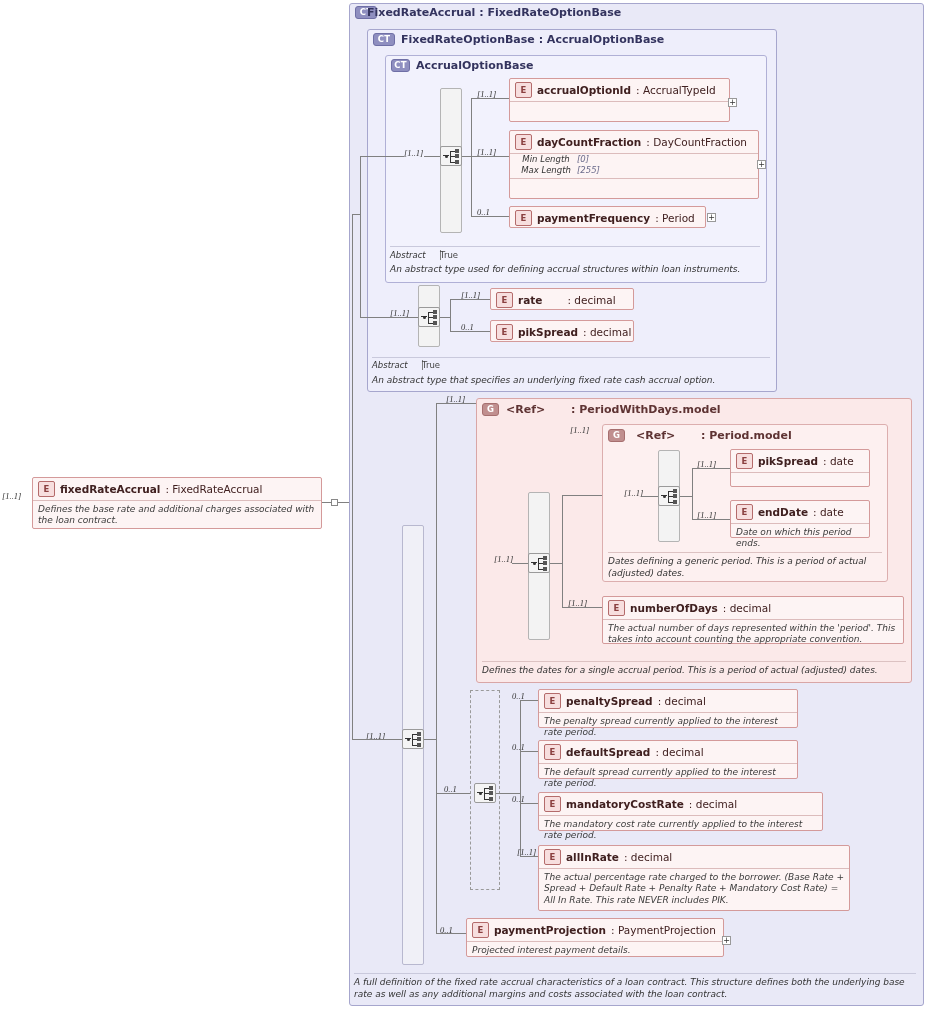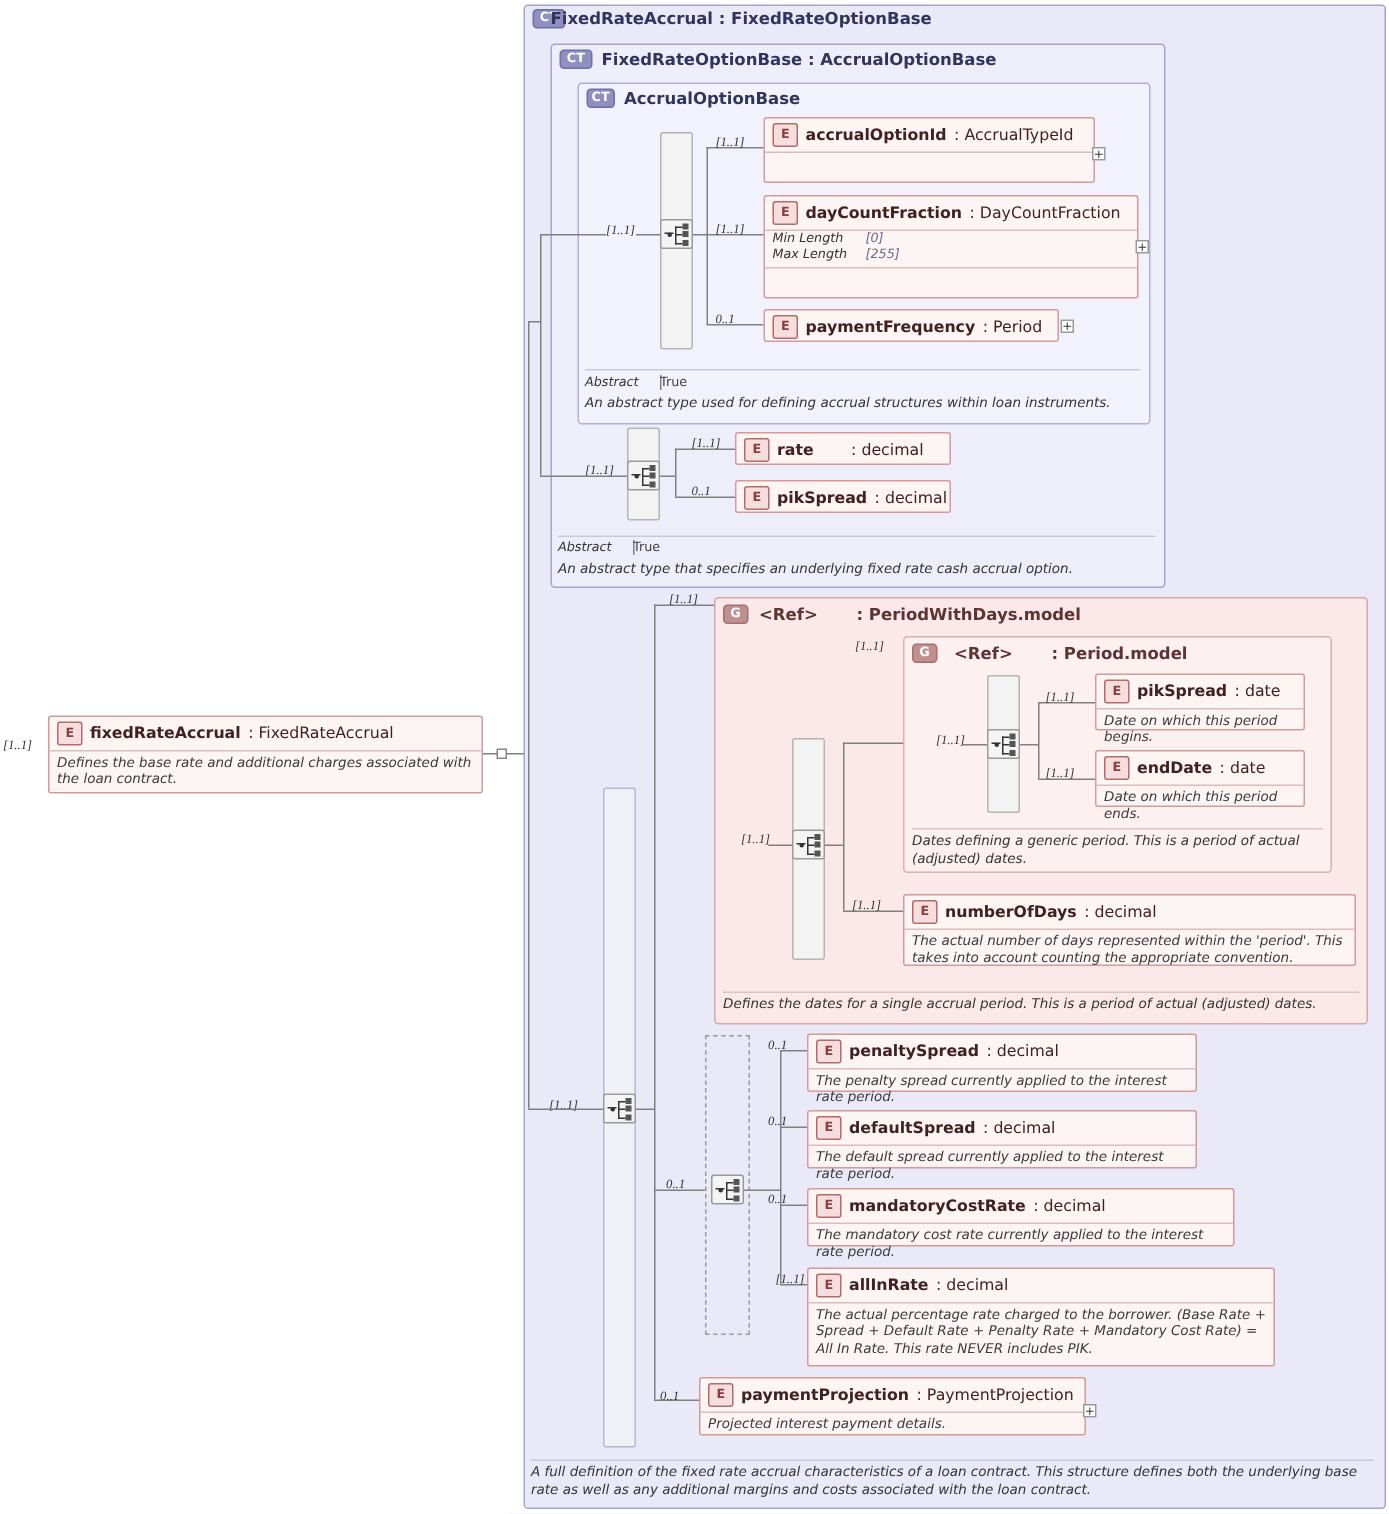--- a/index.html
+++ b/index.html
@@ -39,21 +39,21 @@
   .ebadge{
     width:15px;height:14px;border:1px solid #b46b6b;background:#f7dede;border-radius:2px;
     display:flex;align-items:center;justify-content:center;
     font-size:8.5px;font-weight:bold;color:#8a3f3f;flex:none;
   }
   .ename{font-size:10.5px;font-weight:bold;color:#402020;white-space:nowrap;}
   .etype{font-size:10.5px;color:#402020;white-space:nowrap;}
   .sep{border-top:1px solid #dcbcbc;}
   .doc{font-size:9px;font-style:italic;color:#3a3a3a;padding:3px 5px 4px 5px;line-height:1.25;}
   .facet{display:flex;font-size:8.5px;font-style:italic;color:#333;padding:0 5px;line-height:1.25;}
-  .facet .fk{width:62px;}
+  .facet .fk{width:62px;text-align:center;}
   .facet .fv{color:#6a6a8a;}
   .plus{
     position:absolute;width:9px;height:9px;border:1px solid #999;background:#fff;
     display:flex;align-items:center;justify-content:center;font-size:8px;line-height:7px;color:#333;
   }
 
   
   .comp{position:absolute;width:22px;height:20px;background:#f4f4f4;border:1px solid #9a9a9a;border-radius:2px;}
   .comp .dot{position:absolute;left:4px;top:8px;width:3px;height:3px;background:#333;border-radius:50%;}
   .comp .vl{position:absolute;left:9px;top:4px;width:1px;height:12px;background:#333;}
@@ -321,21 +321,20 @@
 <div class="card abs" style="left:697px;top:459px;">[1..1]</div>
 <div class="card abs" style="left:697px;top:510px;">[1..1]</div>
 
 <div class="el solid abs" style="left:730px;top:449px;width:140px;height:38px;">
   <div class="el-head">
     <span class="ebadge">E</span>
     <span class="ename">pikSpread</span>
     <span class="etype">: date</span>
   </div>
   <div class="sep"></div>
-  <div class="doc">Date on which this period begins.</div>
 </div>
 
 <div class="el solid abs" style="left:730px;top:500px;width:140px;height:38px;">
   <div class="el-head">
     <span class="ebadge">E</span>
     <span class="ename">endDate</span>
     <span class="etype">: date</span>
   </div>
   <div class="sep"></div>
   <div class="doc">Date on which this period ends.</div>

